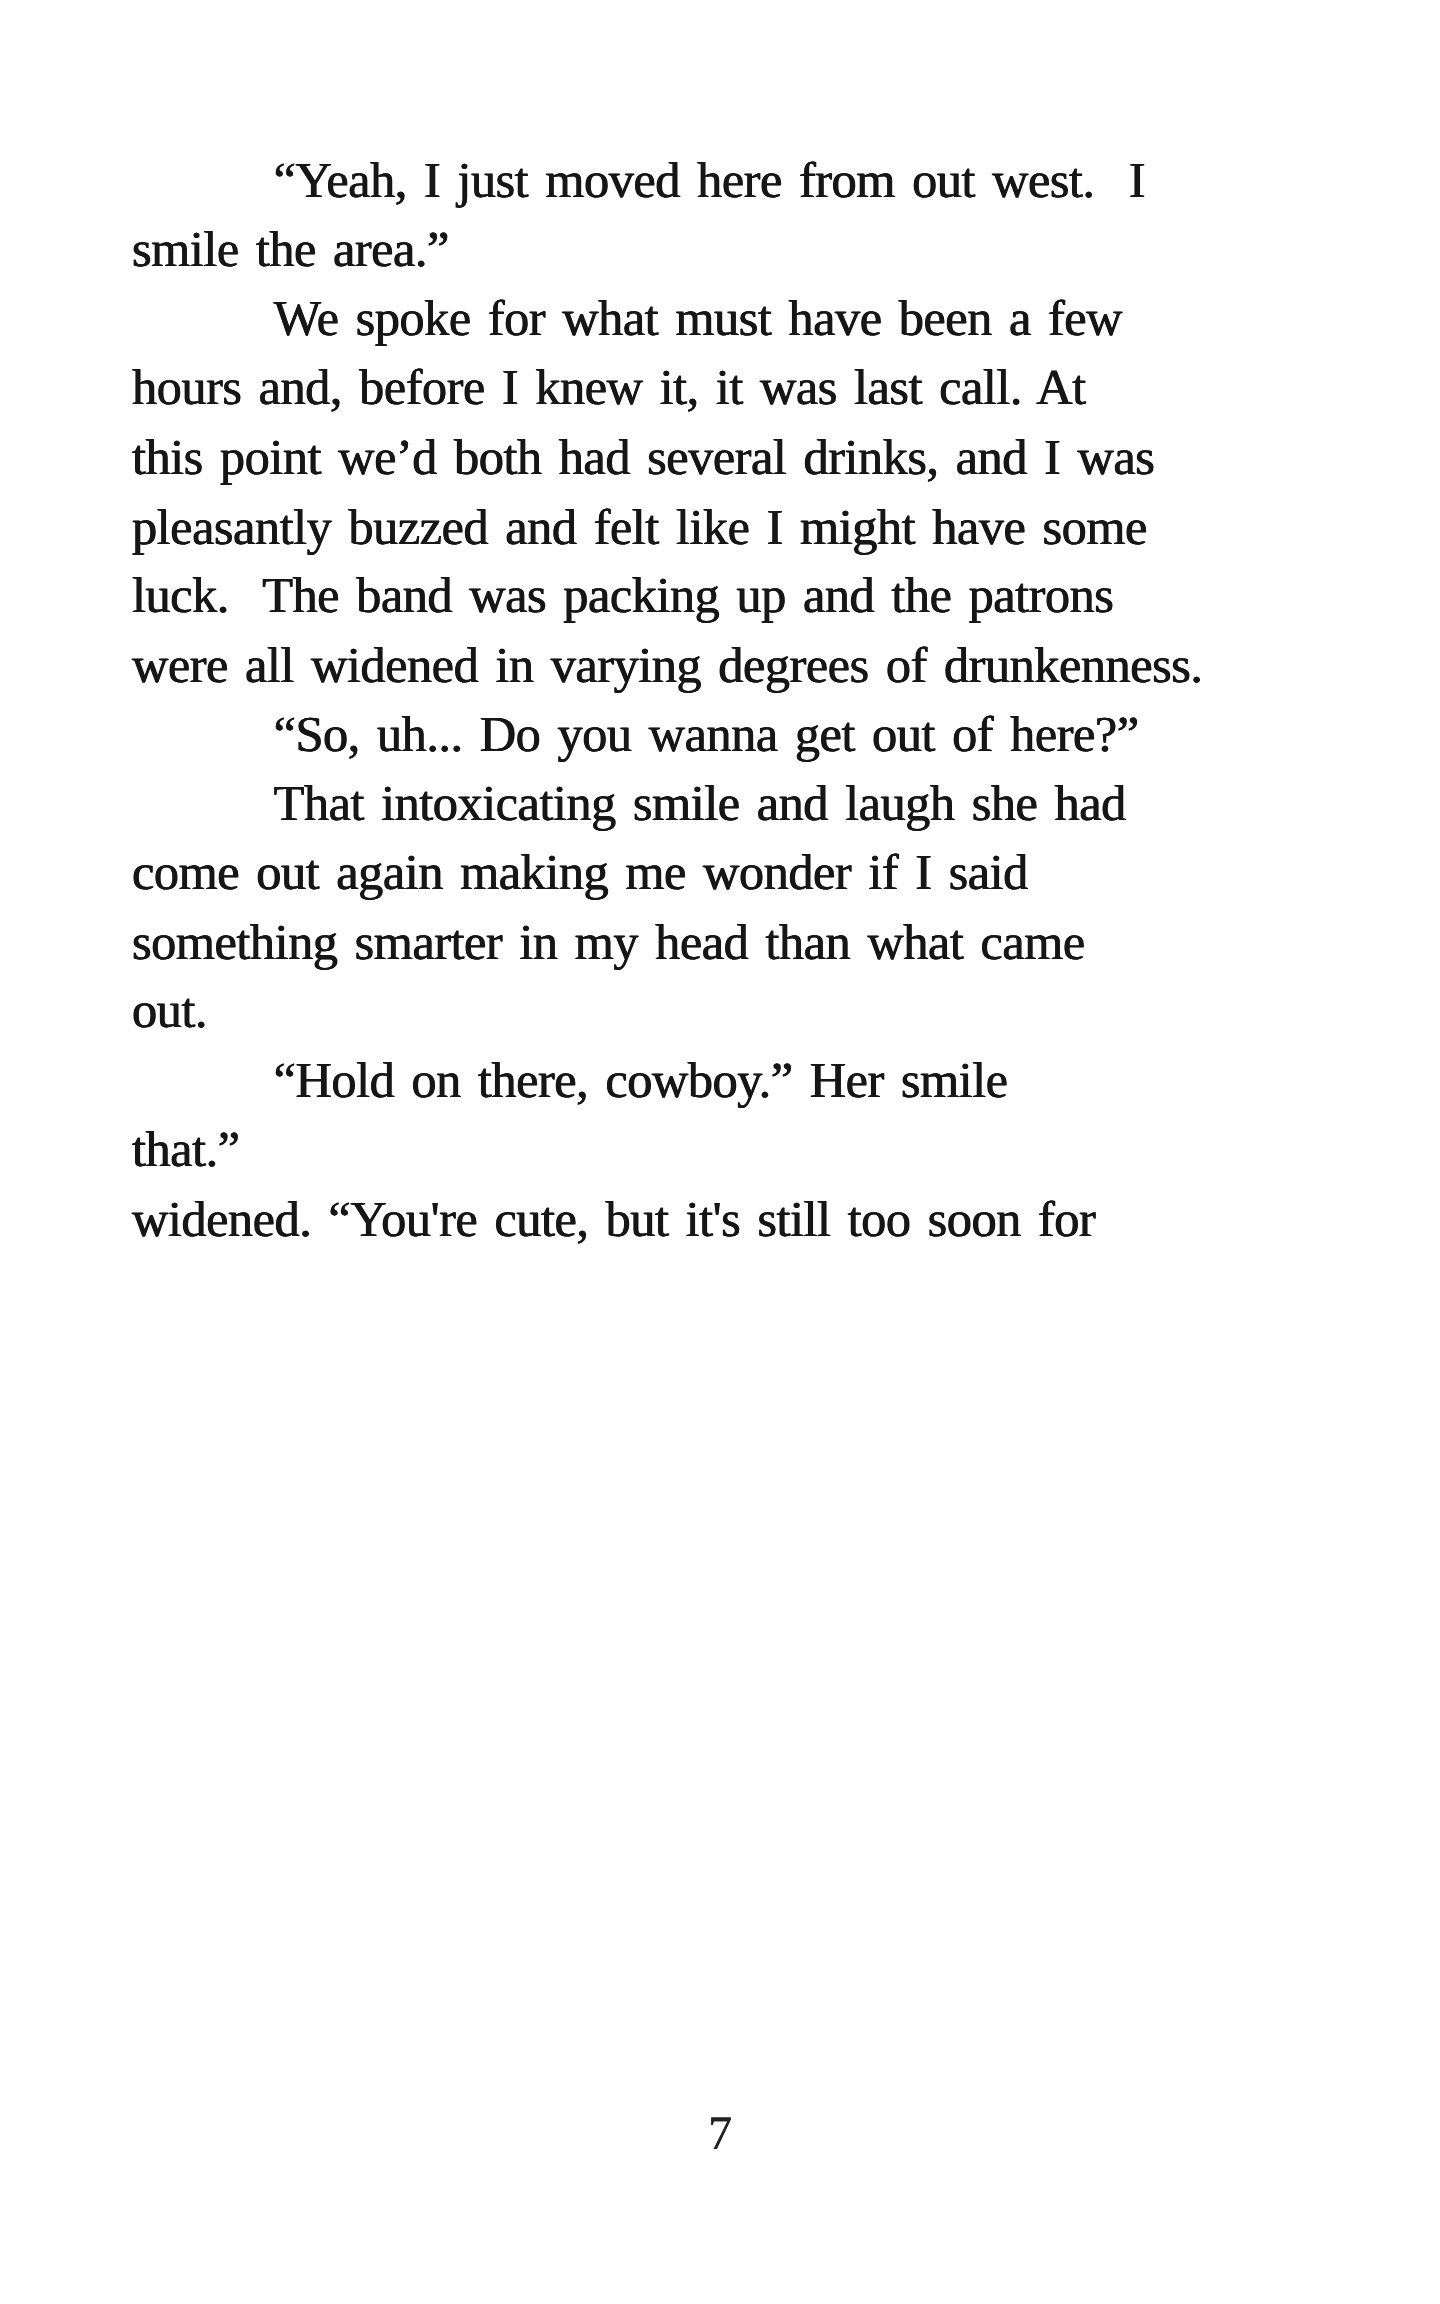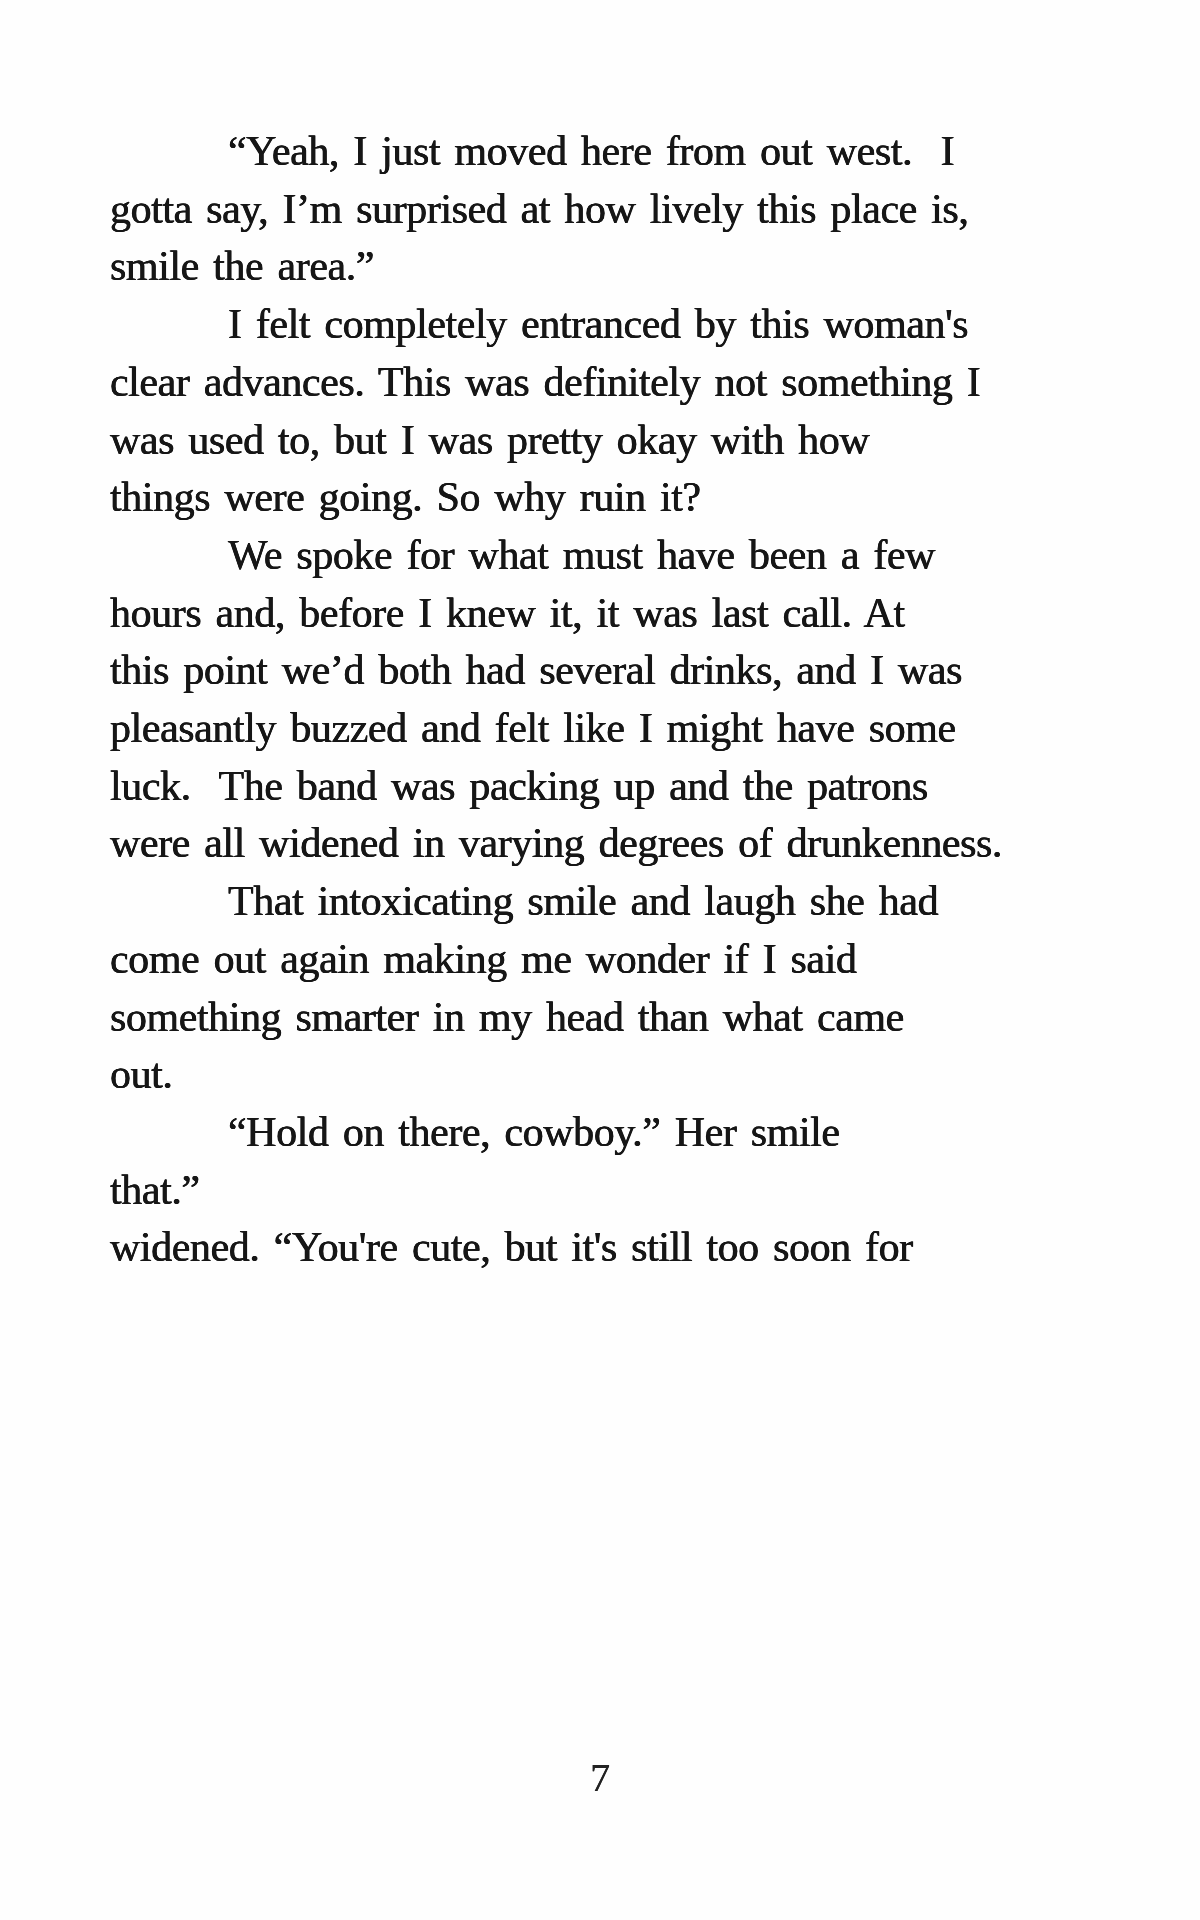--- a/index.html
+++ b/index.html
@@ -53,36 +53,32 @@
     text-shadow: 0.25px 0 0 currentColor;
   }
 </style>
 </head>
 <body>
 
 <div class="book-page">
   <div class="text-block" id="text-block">
       <div class="para">
         <div class="line first">“Yeah, I just moved here from out west.  I</div>
-        <div class="line">gotta say, I’m surprised at how lively this place is,</div>
         <div class="line">smile the area.”</div>
-      </div>
-      <div class="para">
-        <div class="line first">I felt completely entranced by this woman's</div>
-        <div class="line">clear advances. This was definitely not something I</div>
-        <div class="line">was used to, but I was pretty okay with how</div>
-        <div class="line">things were going. So why ruin it?</div>
       </div>
       <div class="para">
         <div class="line first">We spoke for what must have been a few</div>
         <div class="line">hours and, before I knew it, it was last call. At</div>
         <div class="line">this point we’d both had several drinks, and I was</div>
         <div class="line">pleasantly buzzed and felt like I might have some</div>
         <div class="line">luck.  The band was packing up and the patrons</div>
         <div class="line">were all widened in varying degrees of drunkenness.</div>
+      </div>
+      <div class="para">
+        <div class="line first">“So, uh... Do you wanna get out of here?”</div>
       </div>
       <div class="para">
         <div class="line first">That intoxicating smile and laugh she had</div>
         <div class="line">come out again making me wonder if I said</div>
         <div class="line">something smarter in my head than what came</div>
         <div class="line">out.</div>
       </div>
       <div class="para">
         <div class="line first">“Hold on there, cowboy.” Her smile</div>
         <div class="line">that.”</div>

